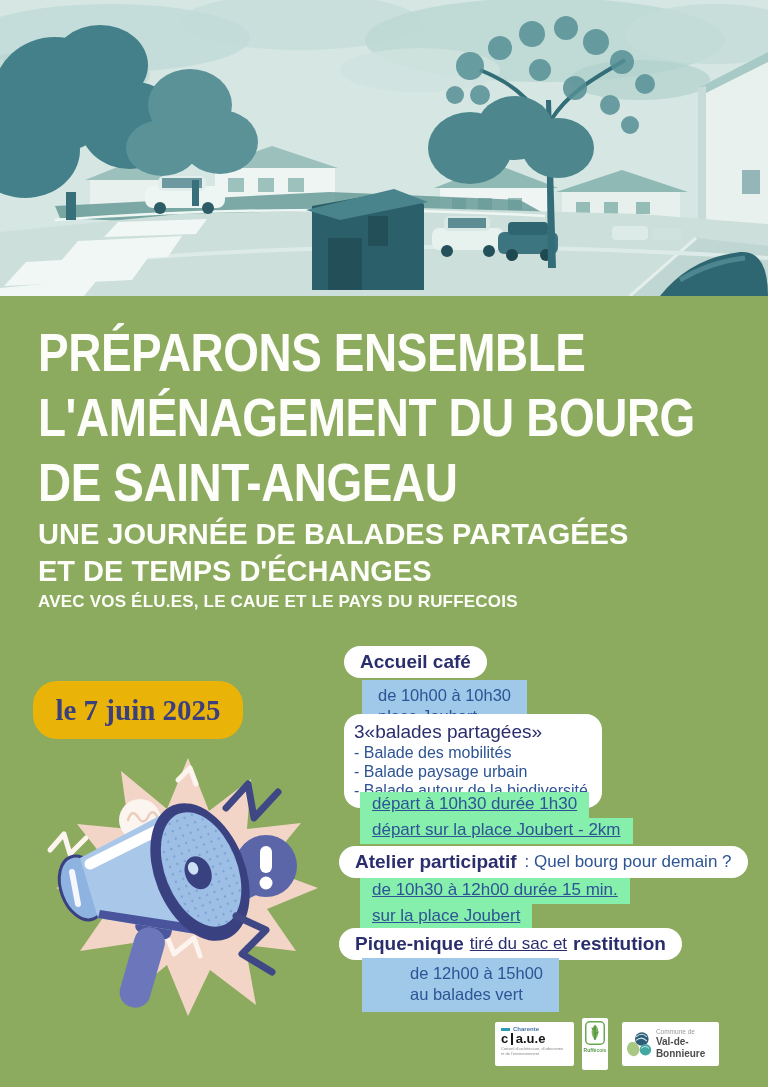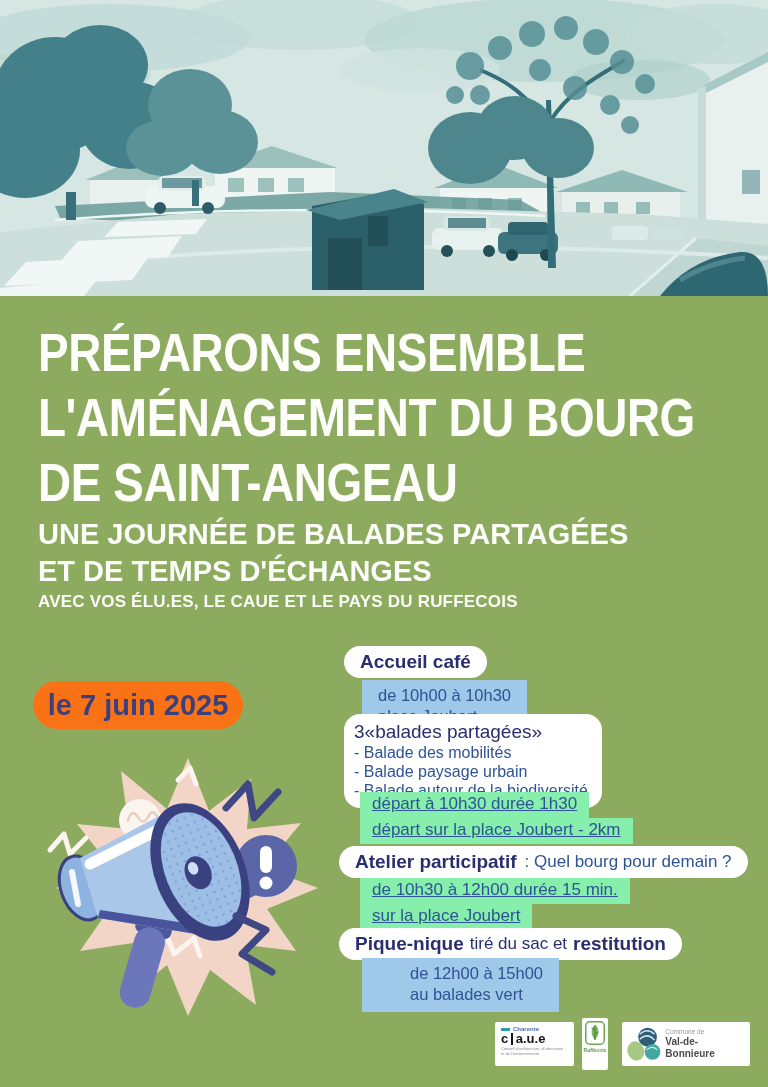--- a/index.html
+++ b/index.html
@@ -8,23 +8,23 @@
   .photo{position:absolute;top:0;left:0;width:768px;height:296px;}
   
   .title{position:absolute;left:38px;top:320px;color:#fdfdfa;}
   .title .line{font-size:54px;font-weight:bold;line-height:65px;white-space:nowrap;
                transform:scaleX(.85);transform-origin:0 0;letter-spacing:-.5px;}
   .subtitle{position:absolute;left:38px;top:516px;color:#fdfdfa;}
   .subtitle .line{font-size:29px;font-weight:bold;line-height:37px;white-space:nowrap;}
   .tagline{position:absolute;left:38px;top:592px;color:#fdfdfa;font-size:17px;
            font-weight:bold;white-space:nowrap;letter-spacing:.2px;}
   
-  .date-badge{position:absolute;left:33px;top:681px;width:210px;height:48px;
-              background:#f97316;border-radius:24px;display:flex;align-items:center;
-              justify-content:center;color:#3c3f7d;font-size:29px;font-weight:bold;}
+  .date-badge{position:absolute;left:33px;top:681px;width:210px;height:58px;
+              background:#eab308;border-radius:24px;display:flex;align-items:center;
+              justify-content:center;color:#3c3f7d;font-size:29px;font-weight:bold;font-family:Liberation Serif, serif;}
   
   .pill{position:absolute;background:#fff;border-radius:18px;color:#2a2e6d;
         display:flex;align-items:center;white-space:nowrap;padding:0 16px;height:32px;}
   .pill .b{font-weight:bold;font-size:19px;}
   .pill .r{font-weight:normal;font-size:17px;color:#2d5494;}
   .whitebox{position:absolute;background:#fff;border-radius:16px;padding:6px 14px 8px 10px;
             color:#2a2e6d;}
   .whitebox .head{font-weight:normal;font-size:19px;line-height:23px;white-space:nowrap;}
   .whitebox .item{font-weight:normal;font-size:16px;line-height:19px;color:#2d5494;white-space:nowrap;}
   .hl-block{position:absolute;background:#9fc8e9;color:#2d5494;padding:5px 16px 7px;
@@ -39,21 +39,21 @@
   .logo-caue{left:495px;top:1022px;width:79px;height:44px;padding:4px 6px;border-radius:2px;}
   .caue-region{display:flex;align-items:center;gap:3px;}
   .caue-dash{width:9px;height:3px;background:#2e9bb5;display:inline-block;}
   .caue-region span{font-size:6px;font-weight:bold;color:#4472a8;}
   .caue-acro{display:flex;align-items:center;font-size:13px;font-weight:bold;color:#151515;line-height:14px;}
   .caue-bar{width:1.5px;height:12px;background:#151515;margin:0 3px;}
   .caue-tag{font-size:4px;color:#8a8a8a;line-height:5px;}
   .logo-ruff{left:582px;top:1018px;width:26px;height:52px;border-radius:2px;
              display:flex;flex-direction:column;align-items:center;padding-top:3px;}
   .ruff-name{font-size:5px;font-weight:bold;color:#5a9a48;margin-top:2px;}
-  .logo-commune{left:622px;top:1022px;width:128px;height:44px;border-radius:2px;
+  .logo-commune{left:622px;top:1022px;width:97px;height:44px;border-radius:2px;
                 display:flex;align-items:center;gap:4px;padding:2px 4px;}
   .commune-text .l1{font-size:6.5px;color:#999;line-height:8px;}
   .commune-text .l2{font-size:10px;font-weight:bold;color:#4c4c4c;line-height:12px;}
 </style>
 </head>
 <body>
 
 <div class="poster">
 
   <svg class="photo" viewBox="0 0 768 296" xmlns="http://www.w3.org/2000/svg">
@@ -212,21 +212,21 @@
     <span class="b">Atelier participatif</span>
     <span class="r" style="margin-left:8px;">: Quel bourg pour demain ?</span>
   </div>
   <div class="hl-stack" style="left:360px;top:878px;">
     <span class="hl">de 10h30 à 12h00 durée 15 min.</span>
     <span class="hl">sur la place Joubert</span>
   </div>
 
   <div class="pill" style="left:339px;top:928px;">
     <span class="b">Pique-nique</span>
-    <span class="r" style="margin:0 6px;font-size:17px;color:#2a2e6d;">tiré du sac et</span>
+    <span class="r" style="margin:0 6px;font-size:17px;color:#2a2e6d;text-decoration:underline;">tiré du sac et</span>
     <span class="b">restitution</span>
   </div>
   <div class="hl-block" style="left:362px;top:958px;padding-left:48px;">
     <div>de 12h00 à 15h00</div>
     <div>au balades vert</div>
   </div>
 
   <div class="megaphone-wrap">
     <svg viewBox="0 0 315 275" width="315" height="275" xmlns="http://www.w3.org/2000/svg">
       <polygon fill="#f3d5c7" points="290,130 239,151 268,193 217,187 228,247 182,212 160,258 139,207 95,243 105,185 52,193 81,151 28,130 83,109 49,66 101,71 93,13 139,51 160,0 181,53 223,21 219,71 273,65 236,110"></polygon>

